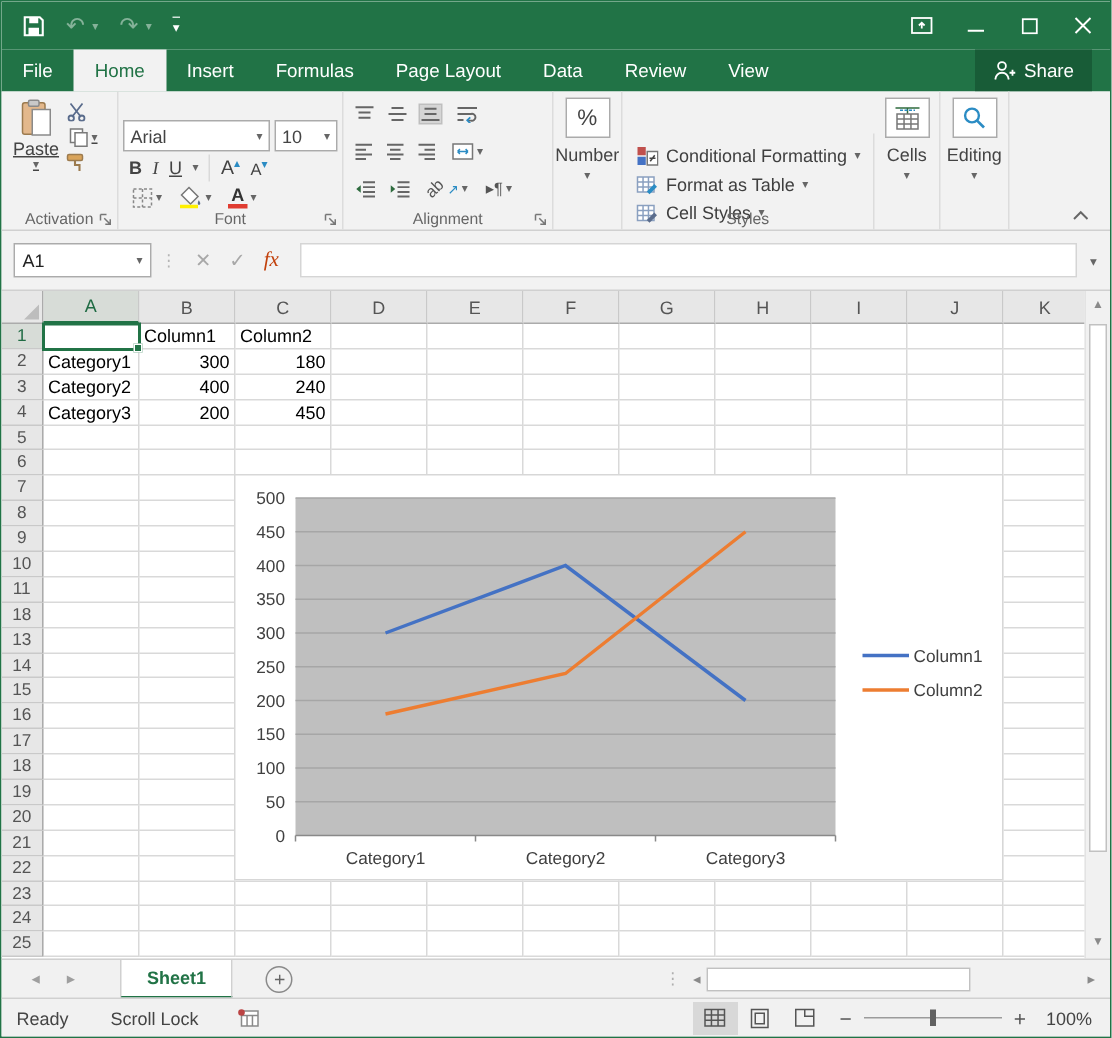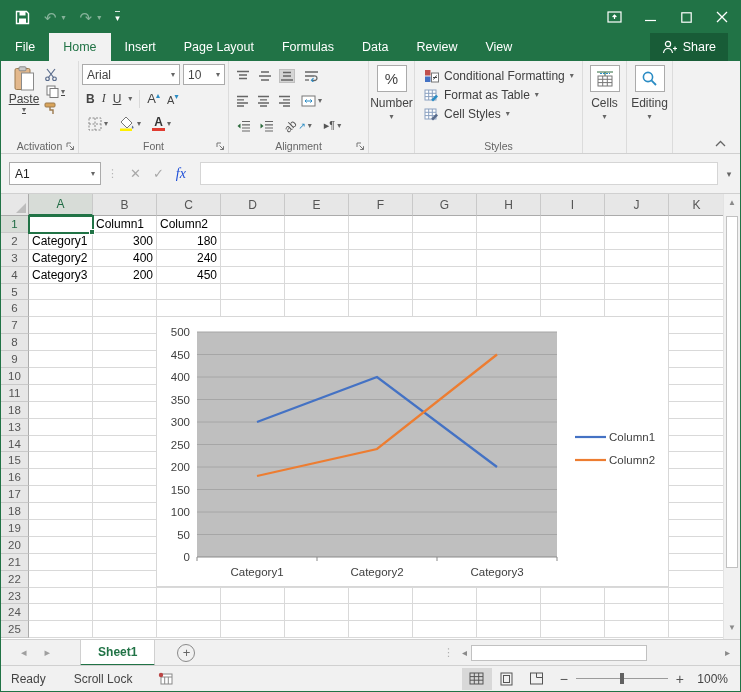--- a/index.html
+++ b/index.html
@@ -36,21 +36,21 @@
               font-size:10.5px; color:#666; }
   .launcher { position:absolute; bottom:2px; right:3px; }
   .dd { font-size:8px; color:#666; line-height:1; }
   .wbox { background:#fff; border:1px solid #ABABAB; display:flex; align-items:center; }
   .icon-btn { display:flex; align-items:center; gap:2px; padding:1px 2px; }
 
   .paste-big { display:flex; flex-direction:column; align-items:center; width:40px; padding-top:2px; }
   .clip-col { display:flex; flex-direction:column; gap:3px; padding-top:4px; }
 
   .font-grid { display:flex; flex-direction:column; gap:2px; }
-  .combo { height:21px; font-size:12px; padding:0 4px; justify-content:space-between; }
+  .combo { height:21px; font-size:12px; padding:0 4px; justify-content:space-between;margin-top:16px; }
   .biu-row,.color-row { display:flex; align-items:center; gap:7px; padding-left:4px; height:23px; }
   .b{font-weight:bold;} .i{font-style:italic; font-family:"Liberation Serif",serif;} .u{text-decoration:underline;}
   .vsep { width:1px; height:18px; background:#D9D9D9; }
 
   .align-grid { display:flex; flex-direction:column; }
   .align-row { display:flex; align-items:center; gap:8px; height:25px; padding-left:4px; }
   .ico-sel { background:#D5D5D5; outline:1px solid #BFBFBF; }
 
   .num-group { display:flex; flex-direction:column; align-items:center; width:46px; padding-top:4px; }
   .pct-box { width:30px; height:27px; justify-content:center; font-size:15px; color:#444; }
@@ -62,21 +62,21 @@
   .big-ico { width:30px; height:27px; justify-content:center; }
   .collapse-chevron { position:absolute; right:14px; bottom:6px; color:#666; }
 
   
   .formula-row { position:absolute; top:153px; left:0; right:0; height:40px; background:#F2F2F2;
                  border-bottom:1px solid #D0D0D0; display:flex; align-items:center; }
   .namebox { width:92px; height:23px; margin-left:8px; padding:0 5px; font-size:12px;
              justify-content:space-between; color:#222; }
   .fdots { color:#B5B5B5; font-size:11px; margin:0 6px; }
   .fbtn { color:#A8A8A8; font-size:13px; margin:0 6px; }
-  .fx { font-style:italic; font-family:"Liberation Serif",serif; color:#1d4ed8; font-size:14px; }
+  .fx { font-style:italic; font-family:"Liberation Serif",serif; color:#c2410c; font-size:14px; }
   .fx-input { flex:1; height:23px; background:#fff; border:1px solid #D5D5D5; margin-left:8px; }
   .f-chev { width:22px; text-align:center; color:#666; font-size:9px; }
 
   
   .grid { position:absolute; top:193px; left:0; width:724px; height:445px; background:#fff; }
   .corner { position:absolute; top:0; left:0; width:28px; height:22px; background:#E7E7E7;
             border-right:1px solid #ABABAB; border-bottom:1px solid #ABABAB; }
   .corner-tri { position:absolute; right:2px; bottom:2px; width:0; height:0;
                 border-left:10px solid transparent; border-bottom:10px solid #BDBDBD; }
   .col-headers { position:absolute; top:0; left:28px; height:22px; display:flex; }
@@ -183,22 +183,22 @@
           <path d="M1 1l10 10M11 1L1 11" stroke="#fff" stroke-width="1.3"></path>
         </svg>
     </span>
   </div>
 </div>
 
 <div class="tabrow">
   <div class="tab">File</div>
   <div class="tab active">Home</div>
   <div class="tab">Insert</div>
+  <div class="tab">Formulas</div>
   <div class="tab">Page Layout</div>
-  <div class="tab">Formulas</div>
   <div class="tab">Data</div>
   <div class="tab">Review</div>
   <div class="tab">View</div>
   <div class="share-btn">
     <span>
       <svg width="15" height="14" viewBox="0 0 15 14">
           <circle cx="6" cy="4" r="2.6" fill="none" stroke="#fff" stroke-width="1.2"></circle>
           <path d="M1.5 13c.5-3 2.4-4.5 4.5-4.5S10 10 10.5 13" fill="none" stroke="#fff" stroke-width="1.2"></path>
           <path d="M11 8.5h4M13 6.5v4" stroke="#fff" stroke-width="1.2"></path>
         </svg>
@@ -383,21 +383,21 @@
         </svg>
     </span>
   </div>
 
   <div class="rgroup num-group">
     <div class="wbox pct-box">%</div>
     <span style="margin-top:4px;">Number</span>
     <span class="dd" style="margin-top:3px;">▾</span>
   </div>
 
-  <div class="rgroup" style="width:168px;">
+  <div class="rgroup" style="width:168px;margin-top:28px;">
     <div class="styles-col">
       <div class="style-item">
         <svg width="15" height="14" viewBox="0 0 15 14">
             <rect x="1" y="1" width="5.5" height="5.5" fill="#C0504D"></rect>
             <rect x="1" y="7.5" width="5.5" height="5.5" fill="#4472C4"></rect>
             <rect x="7.5" y="4" width="7" height="9" fill="#fff" stroke="#777"></rect>
             <path d="M9 8.5h4M9.5 10.5l3-4" stroke="#444"></path>
           </svg>
         <span>Conditional Formatting</span>
           <span class="dd">▾</span>

